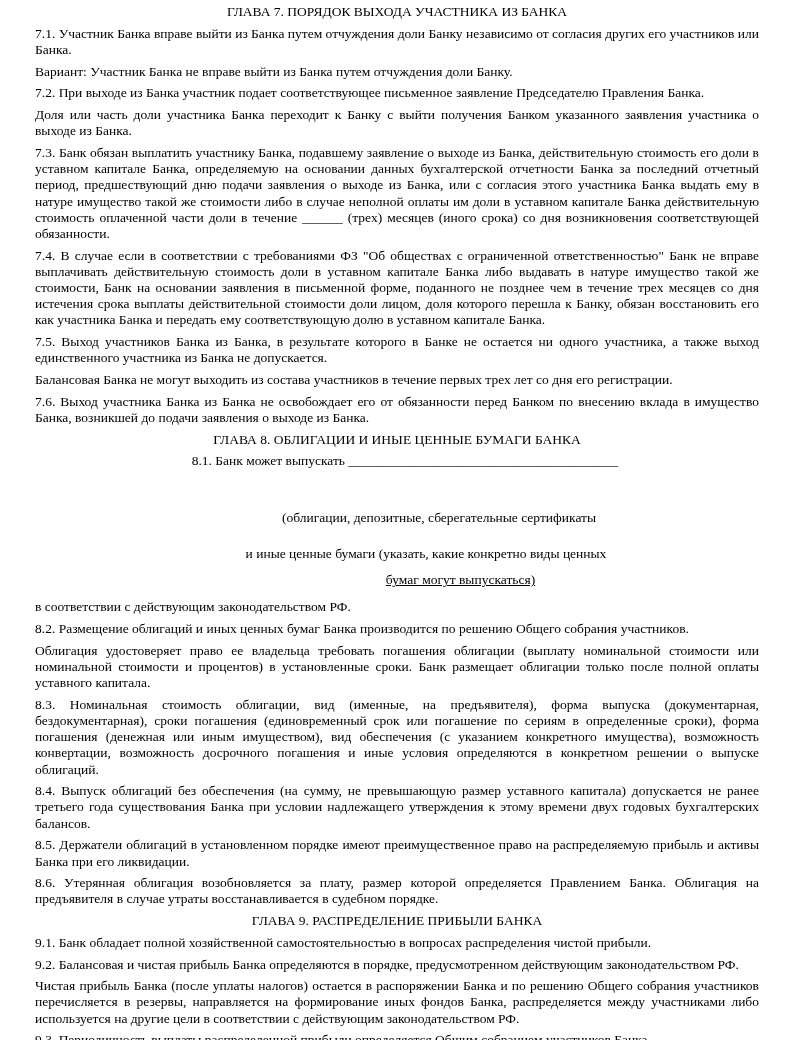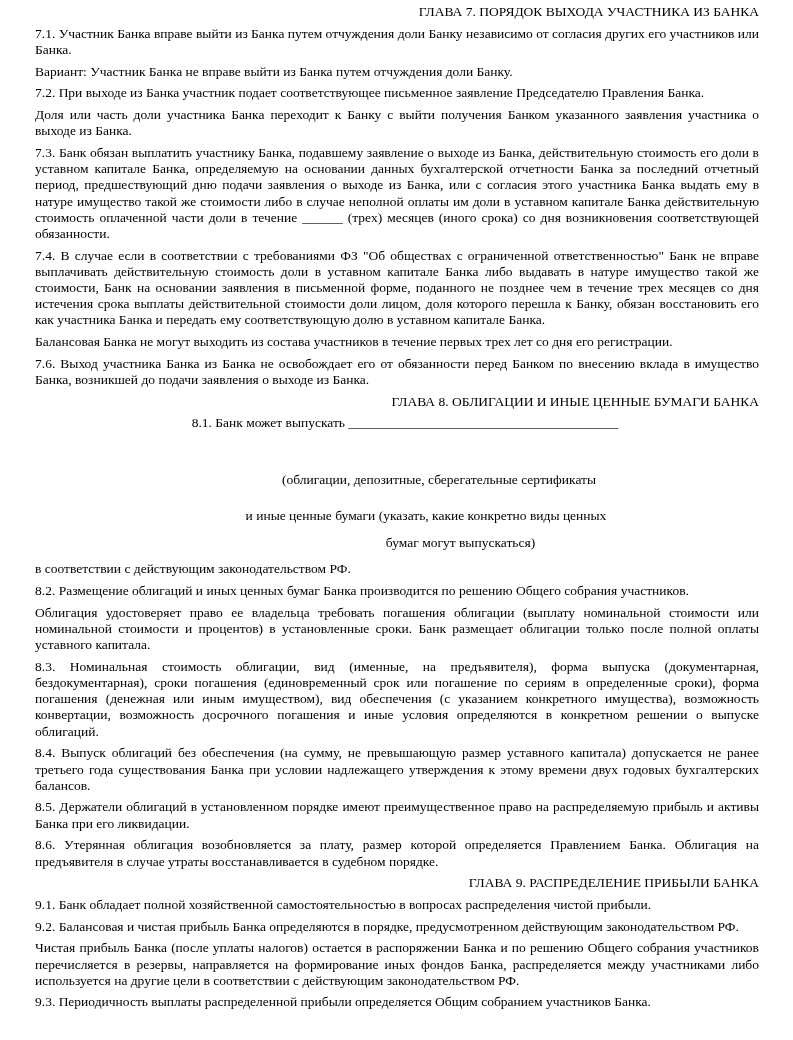--- a/index.html
+++ b/index.html
@@ -21,46 +21,47 @@
     color: #000000;
     font-family: "Liberation Serif", "DejaVu Serif", serif;
     font-size: 13.5px;
     line-height: 16.2px;
   }
   .page p {
     margin: 0 0 5.5px 0;
     text-align: justify;
   }
   .page p.chapter {
-    text-align: right;
+    text-align: center;
   }
   .page p.fill {
     text-align: center;
     margin-bottom: 10.5px;
     white-space: nowrap;
   }
 </style>
 </head>
 <body>
 
 <main class="page" id="doc">
     <p class="chapter">ГЛАВА 7. ПОРЯДОК ВЫХОДА УЧАСТНИКА ИЗ БАНКА</p>
     <p class="para">7.1. Участник Банка вправе выйти из Банка путем отчуждения доли Банку независимо от согласия других его участников или Банка.</p>
     <p class="para">Вариант: Участник Банка не вправе выйти из Банка путем отчуждения доли Банку.</p>
     <p class="para">7.2. При выходе из Банка участник подает соответствующее письменное заявление Председателю Правления Банка.</p>
     <p class="para">Доля или часть доли участника Банка переходит к Банку с выйти получения Банком указанного заявления участника о выходе из Банка.</p>
     <p class="para">7.3. Банк обязан выплатить участнику Банка, подавшему заявление о выходе из Банка, действительную стоимость его доли в уставном капитале Банка, определяемую на основании данных бухгалтерской отчетности Банка за последний отчетный период, предшествующий дню подачи заявления о выходе из Банка, или с согласия этого участника Банка выдать ему в натуре имущество такой же стоимости либо в случае неполной оплаты им доли в уставном капитале Банка действительную стоимость оплаченной части доли в течение ______ (трех) месяцев (иного срока) со дня возникновения соответствующей обязанности.</p>
     <p class="para">7.4. В случае если в соответствии с требованиями ФЗ "Об обществах с ограниченной ответственностью" Банк не вправе выплачивать действительную стоимость доли в уставном капитале Банка либо выдавать в натуре имущество такой же стоимости, Банк на основании заявления в письменной форме, поданного не позднее чем в течение трех месяцев со дня истечения срока выплаты действительной стоимости доли лицом, доля которого перешла к Банку, обязан восстановить его как участника Банка и передать ему соответствующую долю в уставном капитале Банка.</p>
+    <p class="para">7.5. Выход участников Банка из Банка, в результате которого в Банке не остается ни одного участника, а также выход единственного участника из Банка не допускается.</p>
     <p class="para">Балансовая Банка не могут выходить из состава участников в течение первых трех лет со дня его регистрации.</p>
     <p class="para">7.6. Выход участника Банка из Банка не освобождает его от обязанности перед Банком по внесению вклада в имущество Банка, возникшей до подачи заявления о выходе из Банка.</p>
     <p class="chapter">ГЛАВА 8. ОБЛИГАЦИИ И ИНЫЕ ЦЕННЫЕ БУМАГИ БАНКА</p>
     <p class="fill" style="padding-left: 16px;">8.1. Банк может выпускать ________________________________________</p>
     <p class="fill" style="padding-left: 84px; margin-top: 40px;">(облигации, депозитные, сберегательные сертификаты</p>
     <p class="fill" style="padding-left: 58px; margin-top: 20px;">и иные ценные бумаги (указать, какие конкретно виды ценных</p>
-    <p class="fill" style="padding-left: 127px;">бумаг могут выпускаться)</p>
+    <p class="fill" style="padding-left: 127px; text-decoration: underline;">бумаг могут выпускаться)</p>
     <p class="para">в соответствии с действующим законодательством РФ.</p>
     <p class="para">8.2. Размещение облигаций и иных ценных бумаг Банка производится по решению Общего собрания участников.</p>
     <p class="para">Облигация удостоверяет право ее владельца требовать погашения облигации (выплату номинальной стоимости или номинальной стоимости и процентов) в установленные сроки. Банк размещает облигации только после полной оплаты уставного капитала.</p>
     <p class="para">8.3. Номинальная стоимость облигации, вид (именные, на предъявителя), форма выпуска (документарная, бездокументарная), сроки погашения (единовременный срок или погашение по сериям в определенные сроки), форма погашения (денежная или иным имуществом), вид обеспечения (с указанием конкретного имущества), возможность конвертации, возможность досрочного погашения и иные условия определяются в конкретном решении о выпуске облигаций.</p>
     <p class="para">8.4. Выпуск облигаций без обеспечения (на сумму, не превышающую размер уставного капитала) допускается не ранее третьего года существования Банка при условии надлежащего утверждения к этому времени двух годовых бухгалтерских балансов.</p>
     <p class="para">8.5. Держатели облигаций в установленном порядке имеют преимущественное право на распределяемую прибыль и активы Банка при его ликвидации.</p>
     <p class="para">8.6. Утерянная облигация возобновляется за плату, размер которой определяется Правлением Банка. Облигация на предъявителя в случае утраты восстанавливается в судебном порядке.</p>
     <p class="chapter">ГЛАВА 9. РАСПРЕДЕЛЕНИЕ ПРИБЫЛИ БАНКА</p>
     <p class="para">9.1. Банк обладает полной хозяйственной самостоятельностью в вопросах распределения чистой прибыли.</p>
     <p class="para">9.2. Балансовая и чистая прибыль Банка определяются в порядке, предусмотренном действующим законодательством РФ.</p>

